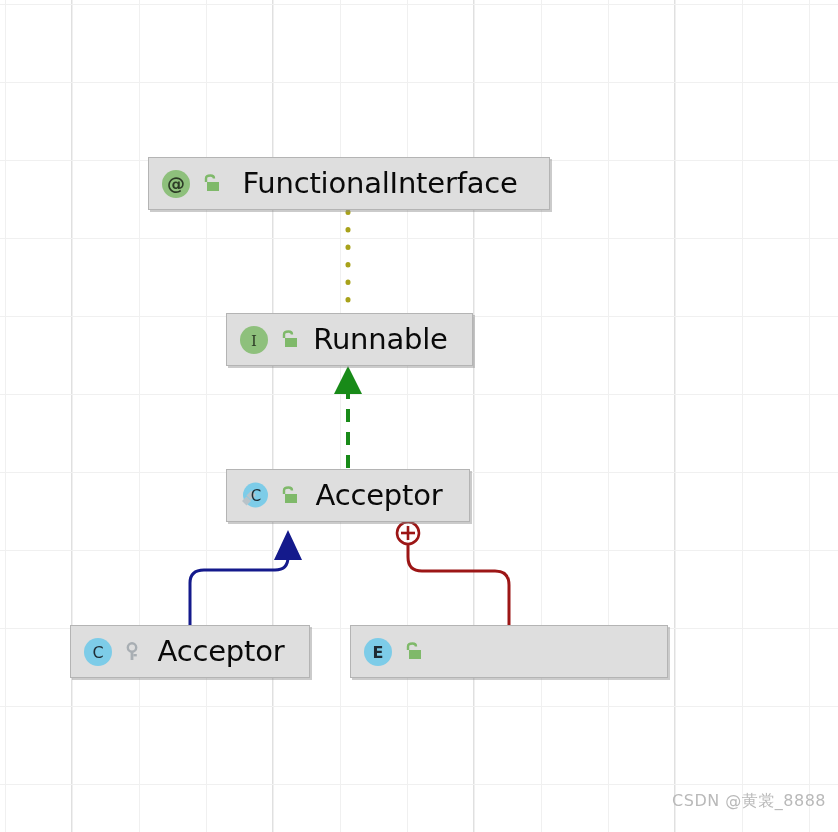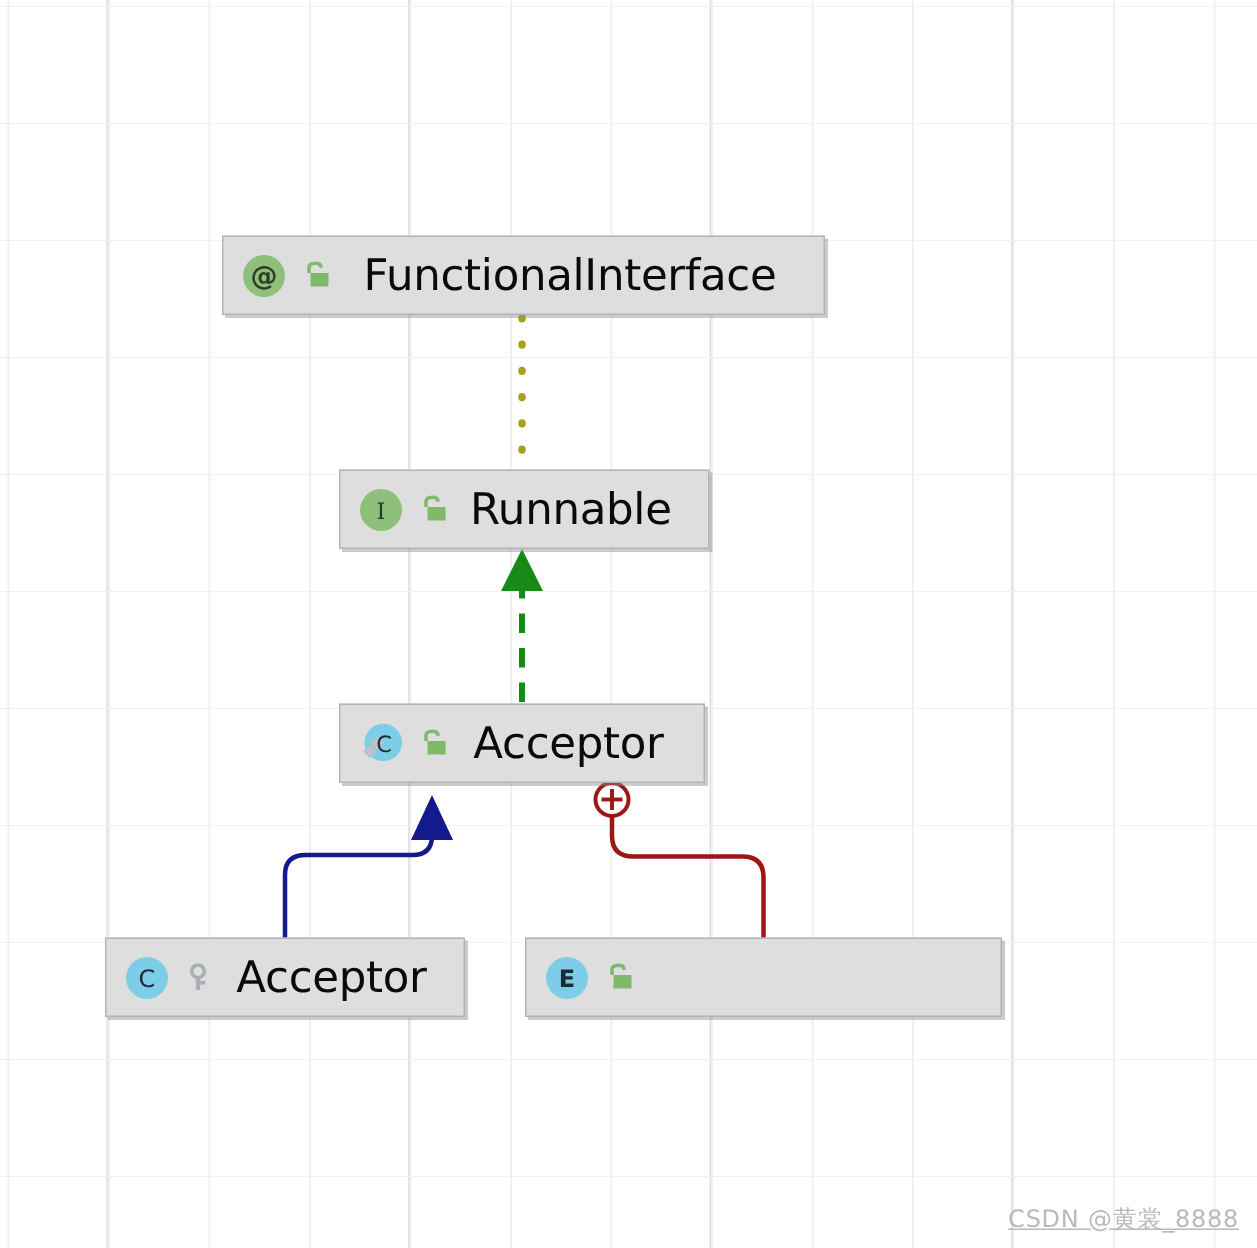--- a/index.html
+++ b/index.html
@@ -73,27 +73,26 @@
     left: 0; top: 0;
     width: 838px;
     height: 832px;
     pointer-events: none;
   }
 
   
   #watermark {
     position: absolute;
     right: 12px;
-    bottom: 8px;
+    bottom: 20px;
     color: #b9b9b9;
     font-size: 16px;
     font-family: "DejaVu Sans", sans-serif;
     letter-spacing: 0.5px;
     white-space: nowrap;
-    text-decoration: underline;
   }
 </style>
 </head>
 <body>
 
 <div id="canvas">
 
   <svg id="edges" viewBox="0 0 838 832" width="838" height="832">
 
     <g>

